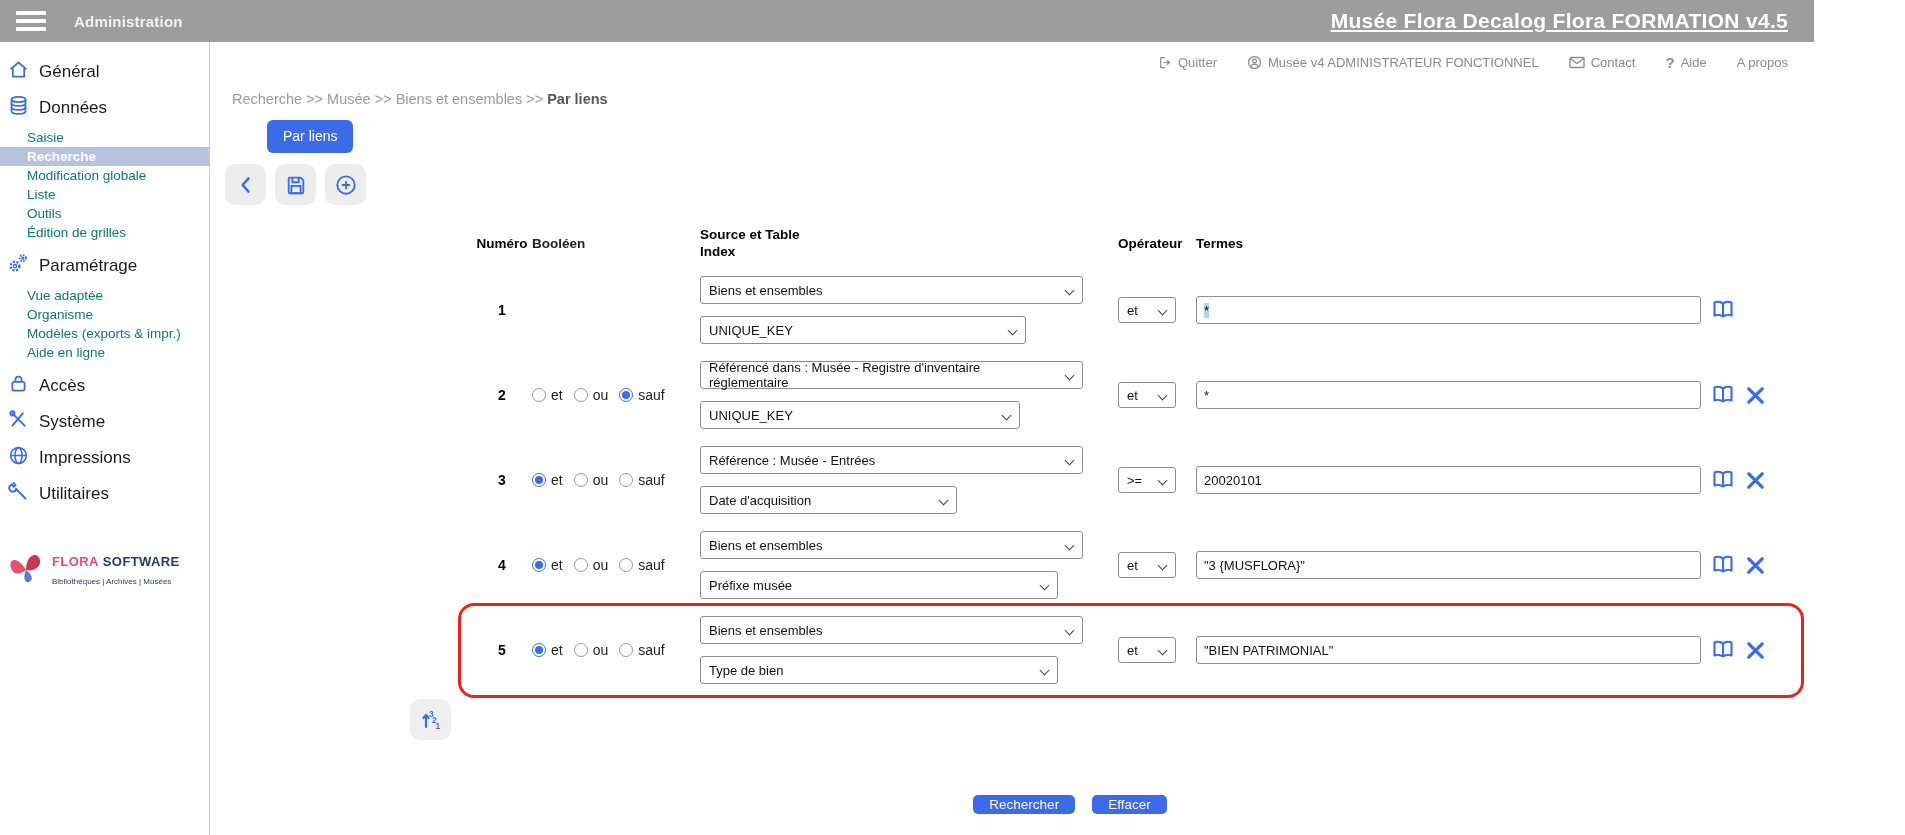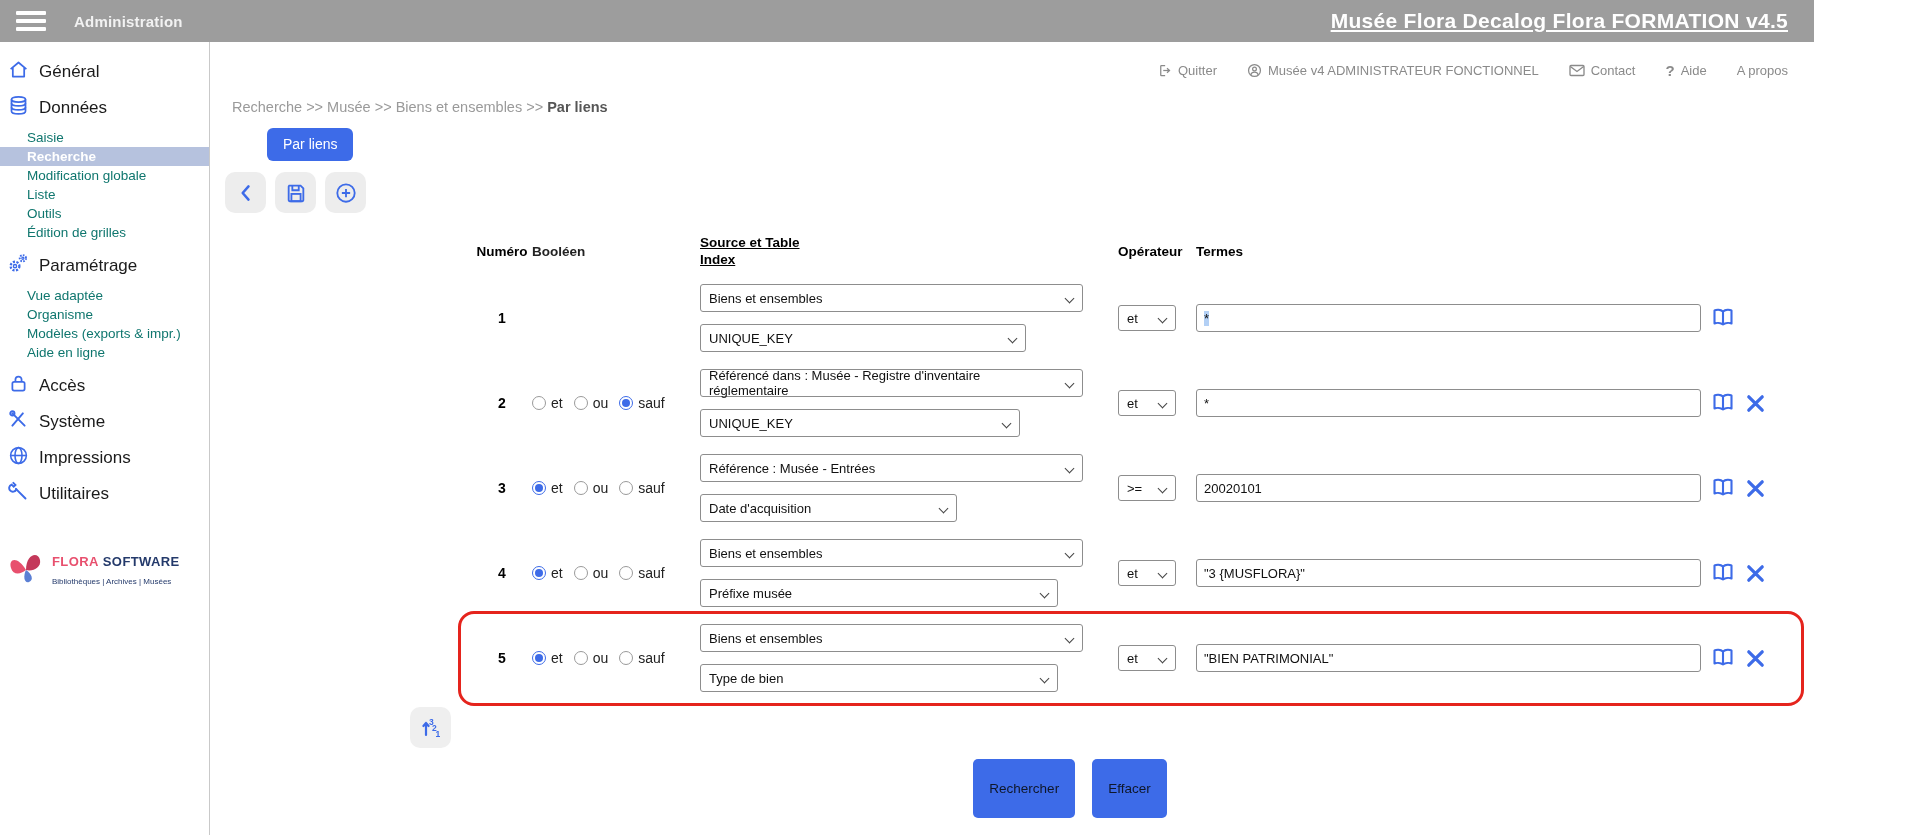--- a/index.html
+++ b/index.html
@@ -21,21 +21,21 @@
   .side-sub { list-style:none; margin:2px 0 6px 0; }
   .side-sub li { font-size:13.5px; color:#0f766e; padding:2px 8px 2px 27px; cursor:pointer; }
   .side-sub li.sel { background:#b6c2de; color:#ffffff;font-weight:bold; }
   .logo { margin:34px 0 0 4px; display:flex; align-items:center; gap:4px; }
   .logo-text .l1 { font-size:13px; font-weight:bold; color:#e8506e; letter-spacing:.4px; }
   .logo-text .l1 b { color:#243a6b; }
   .logo-text .l2 { font-size:8px; color:#243a6b; margin-top:12px; }
 
   
   .main { flex:1; min-width:0; display:flex; flex-direction:column; }
-  .linkrow { display:flex; justify-content:flex-end; align-items:center; gap:30px; padding:20px 26px 0 0; color:#8a8a8a; font-size:13px; }
+  .linkrow { display:flex; justify-content:flex-end; align-items:center; gap:30px; padding:12px 26px 0 0; color:#8a8a8a; font-size:13px; }
   .linkrow .lk { display:flex; align-items:center; gap:6px; cursor:pointer; }
   .linkrow svg { stroke:#8a8a8a; }
   .qmark { font-size:15px; font-weight:bold; color:#8a8a8a; }
 
   .breadcrumb { margin:20px 0 0 22px; font-size:14.5px; color:#9a9a9a; }
   .breadcrumb b { color:#565656; font-weight:bold; }
 
   .tab { display:inline-block; margin:13px 0 0 57px; background:#3d6be8; color:#fff; font-size:14px; padding:8px 16px 9px; border-radius:6px; cursor:pointer; }
 
   .toolbar { display:flex; gap:9px; margin:11px 0 0 15px; }
@@ -43,21 +43,21 @@
 
   
   .tbl { margin-left:250px; }
   .thead { display:flex; align-items:center; margin-top:22px; font-size:13.5px; font-weight:bold; color:#000; }
   .c-num { width:60px; text-align:center; flex:none;margin-left:12px; }
   .c-bool { width:168px; flex:none; display:flex; align-items:center; gap:5px; font-size:14px; color:#222; }
   .c-fields { width:400px; flex:none; display:flex; flex-direction:column; gap:12px; margin-right:18px; }
   .c-op { width:78px; flex:none; }
   .c-terms { width:515px; flex:none; }
   .c-icons { width:96px; flex:none; display:flex; align-items:center; gap:9px; }
-  .thead .c-fields { gap:2px;text-decoration:underline; }
+  .thead .c-fields { gap:2px; }
   .crit-row { display:flex; align-items:center; margin-top:17px; min-height:68px; position:relative; }
   .crit-row .c-num { font-weight:bold; font-size:14px; }
 
   .select { height:28px; border:1px solid #8d8d8d; border-radius:3px; background:#fff; display:flex; align-items:center; justify-content:space-between; padding:0 8px; font-size:13px; color:#111; cursor:pointer; }
   .select .chev { width:9px; height:9px; flex:none; margin-left:6px; position:relative; }
   .select .chev::before { content:""; position:absolute; left:1px; top:1px; width:6px; height:6px; border-left:1.6px solid #444; border-bottom:1.6px solid #444; transform:rotate(-45deg); }
   .select.op { width:58px; height:26px; }
 
   .tinput { width:505px; height:28px; border:1px solid #8d8d8d; border-radius:3px; background:#fff; display:flex; align-items:center; padding:0 7px; font-size:13px; color:#111; cursor:text; }
   .tinput .seltext { background:#b3d0f5; }
@@ -68,21 +68,21 @@
   .rlabel { margin-right:6px; cursor:default; }
 
   .icon-btn { background:none; border:none; padding:0; cursor:pointer; display:flex; align-items:center; }
 
   .red-box { position:absolute; left:-2px; top:-13px; width:1346px; height:95px; border:3px solid #e5241d; border-radius:16px; pointer-events:none; }
 
   .sortwrap { margin:15px 0 0 200px; }
   .sort-btn { width:41px; height:41px; background:#efefef; border:none; border-radius:10px; display:flex; align-items:center; justify-content:center; cursor:pointer; }
 
   .actions { display:flex; gap:17px; justify-content:center; margin-top:11px; transform:translateX(58px); }
-  .btn { background:#3d6be8; color:#0f172a; border:none; border-radius:5px; font-size:13.5px; padding:22px 16px; cursor:pointer; font-family:"Liberation Sans", sans-serif; }
+  .btn { background:#3d6be8; color:#fef9c3; border:none; border-radius:5px; font-size:13.5px; padding:2px 16px; cursor:pointer; font-family:"Liberation Sans", sans-serif;margin-top:44px; }
 </style>
 </head>
 <body>
 
 <div class="app">
 
   <div class="topbar">
     <div class="burger">
         <span></span>
         <span></span>

